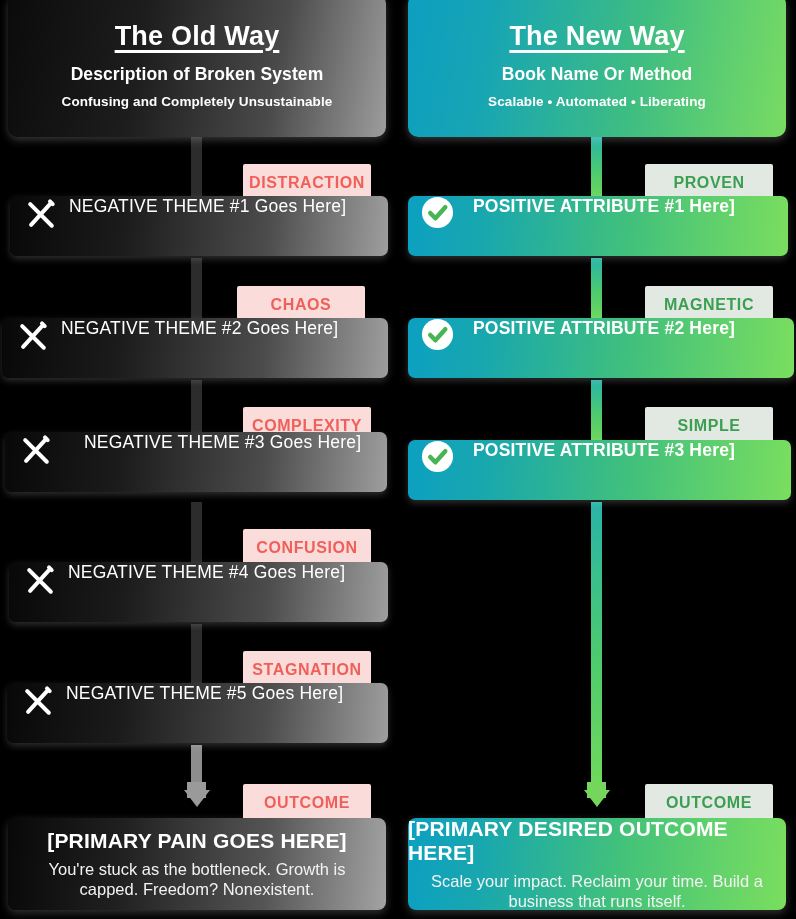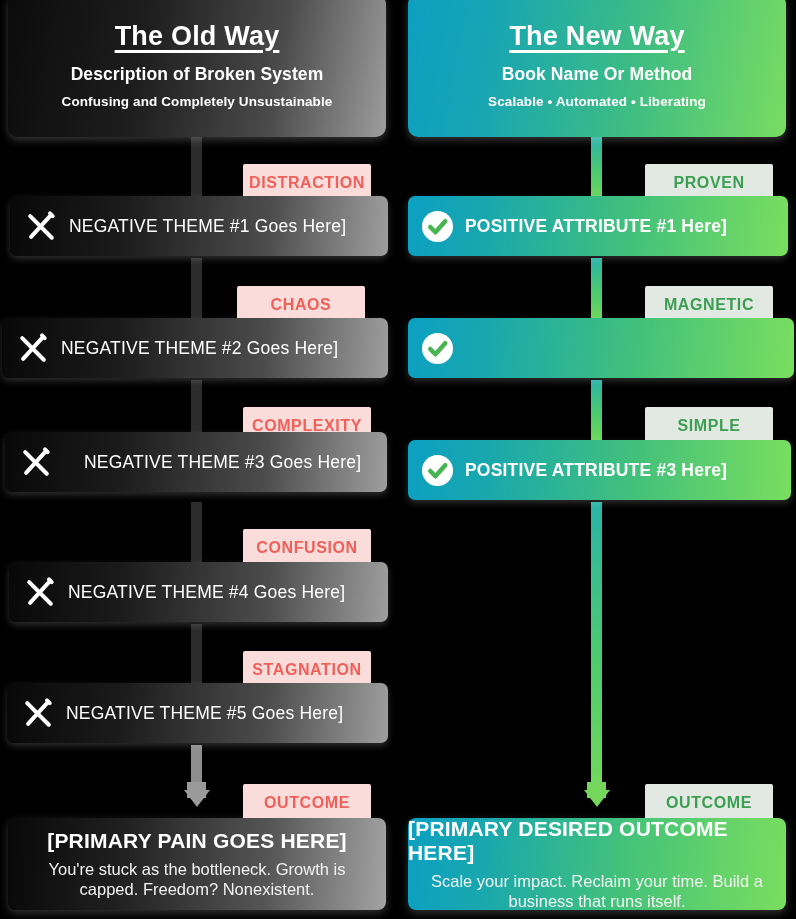--- a/index.html
+++ b/index.html
@@ -78,29 +78,30 @@
   }
   .stub-left  { background: #9a9a9a; }
   .stub-right { background: #74d75c; }
 
   
   .row {
     position: absolute;
     height: 60px;
     border-radius: 7px;
     display: flex;
-    align-items: center;
+    align-items: flex-start;
     padding-left: 13px;
     box-shadow: 0 3px 7px rgba(255,255,255,0.18);
   }
   .row-left {
     background: linear-gradient(95deg, #080808 0%, #1b1b1b 30%, #4c4c4c 68%, #9e9e9e 100%);
   }
   .row-right {
     background: linear-gradient(95deg, #0ca0c2 0%, #18a7ae 20%, #41c07c 58%, #7ade5f 100%);
+    gap: 8px;
   }
   .row-label {
     font-size: 17.5px; color: #fff; letter-spacing: .2px;
     white-space: nowrap;
   }
   .row-left .row-label  { font-weight: 400; }
   .row-right .row-label { font-weight: bold; }
 
   
   .x-icon { width: 36px; height: 36px; flex: 0 0 36px; margin-right: 10px; }
@@ -239,20 +240,21 @@
         <path d="M9.5 17.5 L14.8 23 L25 11.5" stroke="#48b552" stroke-width="4.6" fill="none" stroke-linecap="round" stroke-linejoin="round"></path>
       </svg>
       <span class="row-label">POSITIVE ATTRIBUTE #1 Here]</span>
     </div>
 
     <div class="row row-right" style="left:8px;top:318px;width:386px;">
       <svg class="chk-icon" viewBox="0 0 34 34">
         <circle cx="17" cy="17" r="16" fill="#ffffff"></circle>
         <path d="M9.5 17.5 L14.8 23 L25 11.5" stroke="#48b552" stroke-width="4.6" fill="none" stroke-linecap="round" stroke-linejoin="round"></path>
       </svg>
+      <span class="row-label">POSITIVE ATTRIBUTE #2 Here]</span>
     </div>
 
     <div class="row row-right" style="left:8px;top:440px;width:383px;">
       <svg class="chk-icon" viewBox="0 0 34 34">
         <circle cx="17" cy="17" r="16" fill="#ffffff"></circle>
         <path d="M9.5 17.5 L14.8 23 L25 11.5" stroke="#48b552" stroke-width="4.6" fill="none" stroke-linecap="round" stroke-linejoin="round"></path>
       </svg>
       <span class="row-label">POSITIVE ATTRIBUTE #3 Here]</span>
     </div>
 

